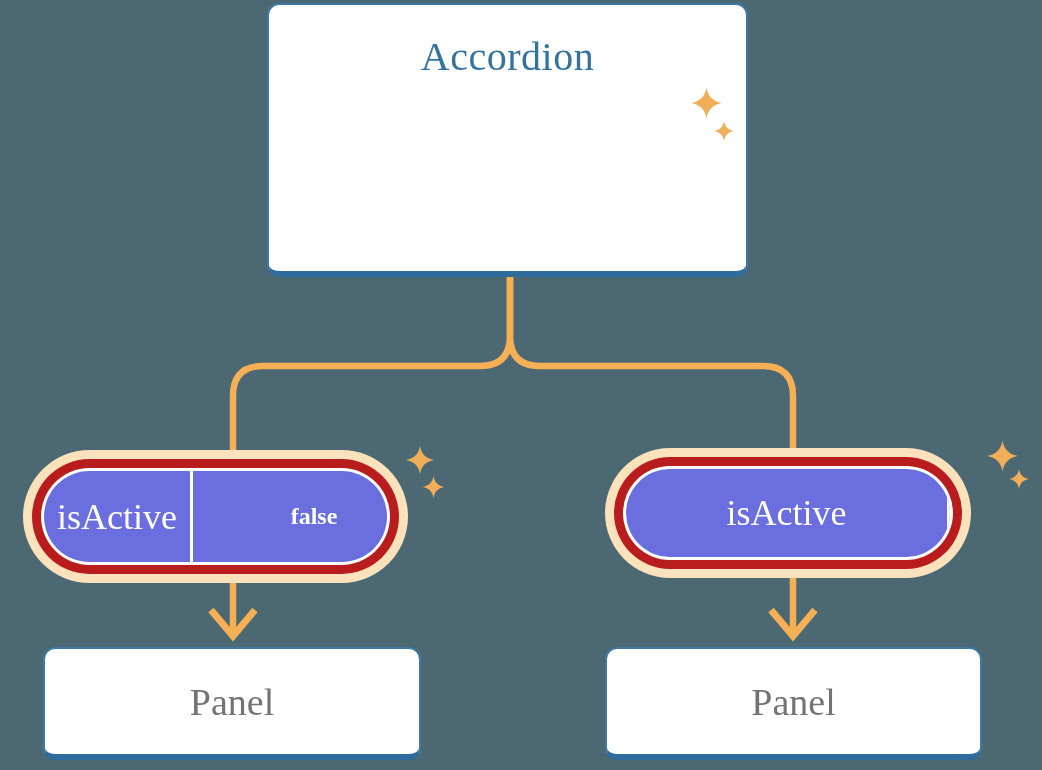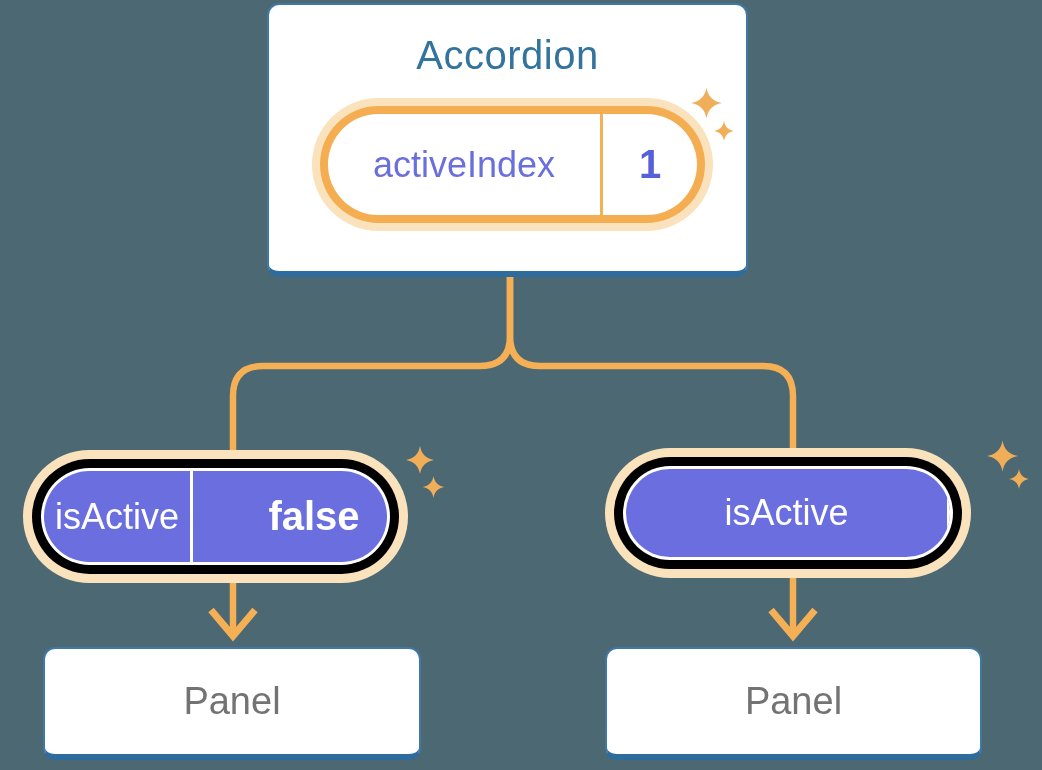--- a/index.html
+++ b/index.html
@@ -1,21 +1,21 @@
 <!DOCTYPE html>
 <html><head>
 <meta charset="utf-8">
 <style>
   html,body{margin:0;padding:0;}
   .canvas{
     position:relative;
     width:1042px;height:770px;
     background:#4C6872;
     overflow:hidden;
-    font-family:Liberation Sans, sans-serif;
+    font-family:Liberation Serif, serif;
   }
   
   .connector-svg{position:absolute;left:0;top:0;z-index:1;}
 
   
   .card{
     position:absolute;
     background:#ffffff;
     border:2px solid #3D79A4;
     border-bottom:6px solid #2D6C9D;
@@ -53,38 +53,38 @@
     color:#6B6FDC;font-size:36px;
   }
   .state-divider{width:3px;background:#F3B156;}
   .state-value{
     width:94px;display:flex;align-items:center;justify-content:center;
     color:#5661D9;font-size:40px;font-weight:bold;
   }
 
   
   .prop-glow{position:absolute;background:#FAE2BC;border-radius:70px;padding:9px;z-index:2;}
-  .prop-ring{background:#000000;border-radius:60px;padding:9px;}
+  .prop-ring{background:#b91c1c;border-radius:60px;padding:9px;}
   .prop-white{background:#ffffff;border-radius:50px;padding:3px;}
   .prop-inner{
     display:flex;align-items:stretch;overflow:hidden;
     background:#6A6EDF;border-radius:46px;
   }
   .prop-pill-left{left:23px;top:450px;}
   .prop-pill-left .prop-inner{width:343px;height:91px;}
   .prop-pill-right{left:605px;top:448px;}
   .prop-pill-right .prop-inner{width:324px;height:88px;}
   .prop-name{
     flex:1;display:flex;align-items:center;justify-content:center;
     color:#ffffff;font-size:36px;
   }
   .prop-divider{width:3px;background:#ffffff;}
   .prop-value{
     display:flex;align-items:center;justify-content:center;
-    color:#ffffff;font-size:40px;font-weight:bold;margin-left:48px;
+    color:#ffffff;font-size:24px;font-weight:bold;margin-left:48px;
   }
   .prop-pill-left .prop-value{width:146px;}
   .prop-pill-right .prop-value{width:121px;}
 
   
   .sparkle{position:absolute;z-index:3;}
   .sparkle svg{display:block;width:100%;height:100%;}
   .spark-top-big{left:691px;top:87px;width:31px;height:32px;}
   .spark-top-small{left:714px;top:121px;width:20px;height:20px;}
   .spark-left-big{left:406px;top:444px;width:28px;height:32px;}
@@ -103,29 +103,20 @@
       <path d="M510 274 V336 Q510 366 540 366 H763 Q793 366 793 396 V633"></path>
       <path d="M211 610 L233 636 L255 610" stroke-width="7"></path>
       <path d="M771 610 L793 636 L815 610" stroke-width="7"></path>
     </g>
   </svg>
 
   <div class="card accordion-card">
     <div class="card-title">Accordion</div>
   </div>
 
-  <div class="pill-glow state-pill">
-    <div class="pill-ring">
-      <div class="state-inner">
-        <div class="state-name">activeIndex</div>
-        <div class="state-divider"></div>
-        <div class="state-value">1</div>
-      </div>
-    </div>
-  </div>
 
   <div class="prop-glow prop-pill-left">
     <div class="prop-ring">
       <div class="prop-white">
         <div class="prop-inner">
           <div class="prop-name">isActive</div>
           <div class="prop-divider"></div>
           <div class="prop-value">false</div>
         </div>
       </div>

